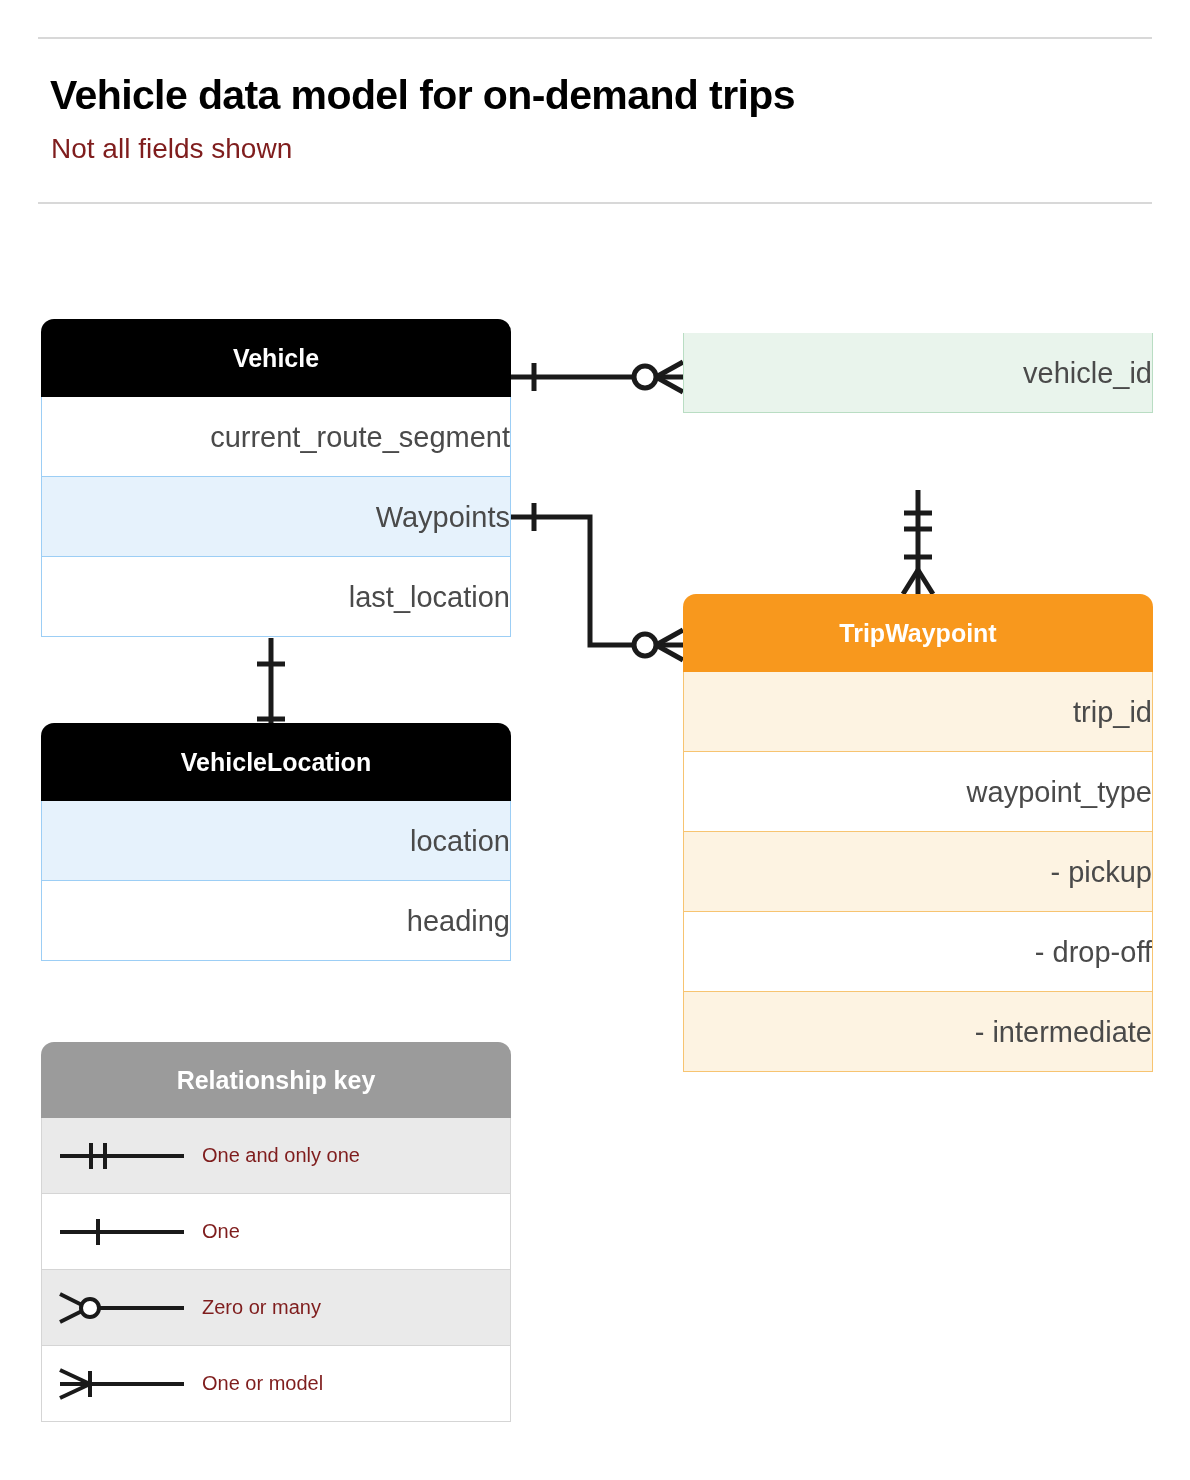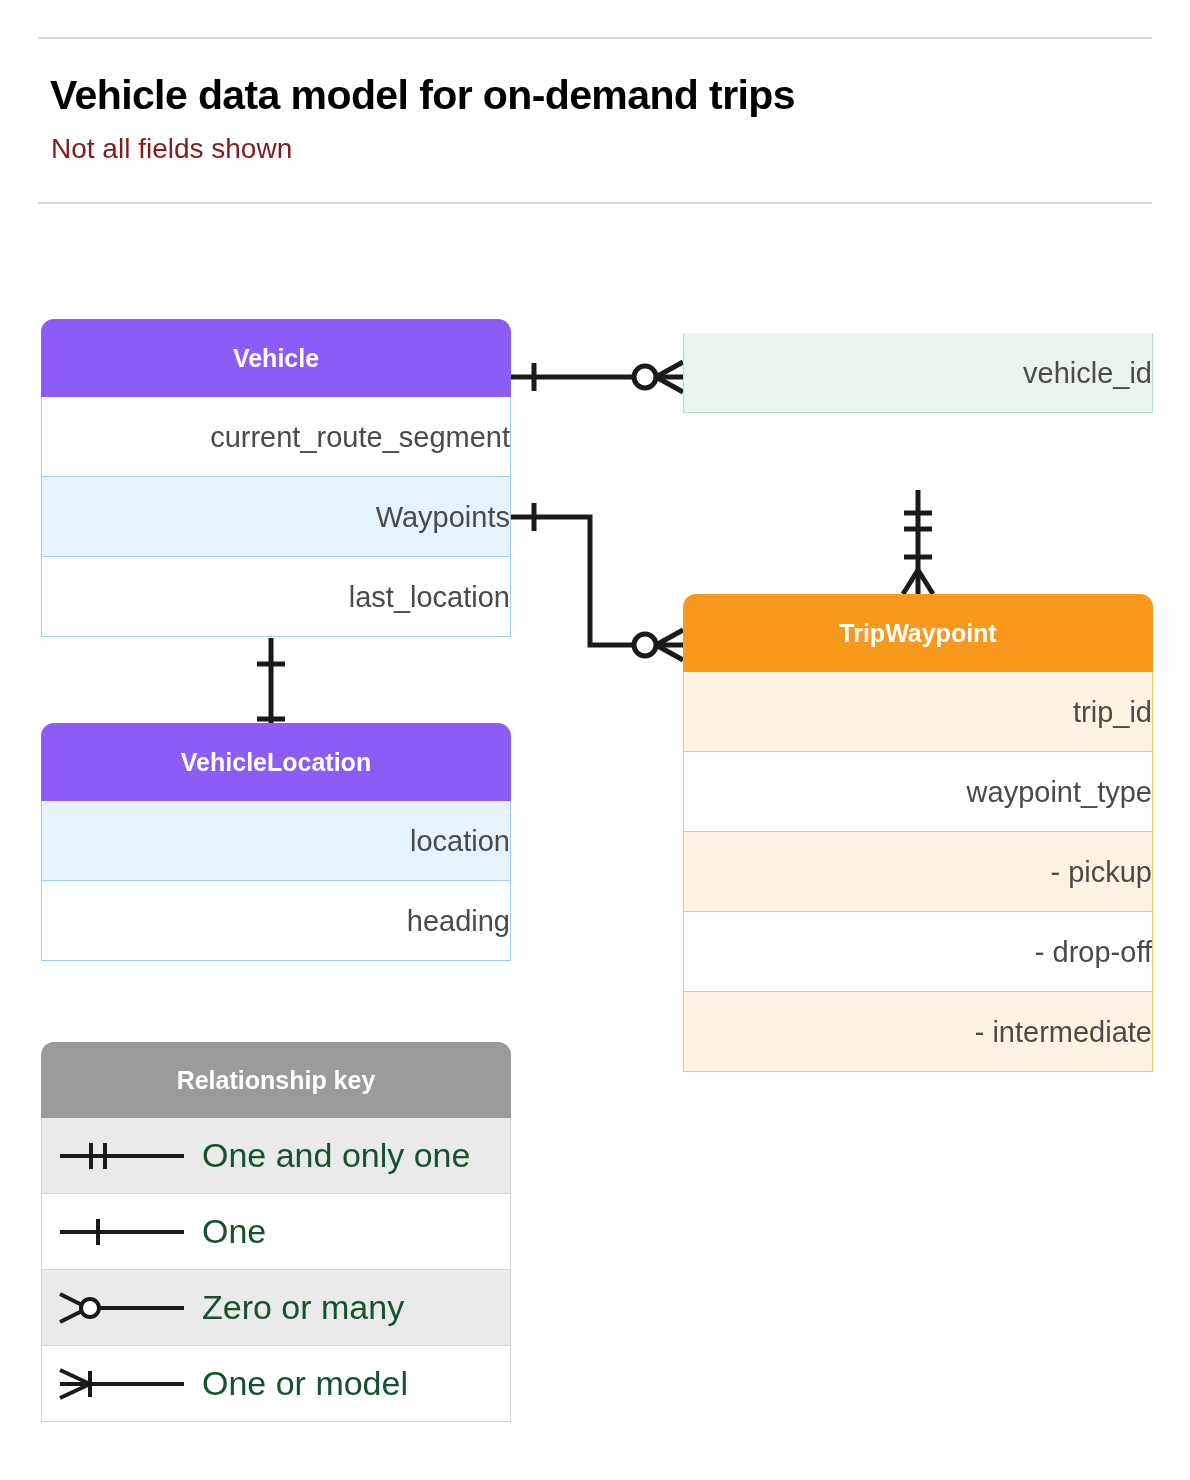--- a/index.html
+++ b/index.html
@@ -70,21 +70,21 @@
     padding-left: 22px;
     font-size: 29px;
     color: #4a4a4a;
     white-space: nowrap;
     overflow: hidden;
     text-align: right;
   }
   .entity-row.sub { padding-left: 46px; }
 
   
-  .theme-blue .entity-header { background: #8b5cf6; }
+  .theme-blue .entity-header { background: #000000; }
   .theme-blue .entity-row { border: 1px solid #9ccef5; border-top: none; background: #ffffff; }
   .theme-blue .entity-row.alt { background: #e6f2fc; }
 
   
   .theme-green .entity-header { background: #2a8746; }
   .theme-green .entity-row { border: 1px solid #b9ddc3; border-top: none; background: #ffffff; }
   .theme-green .entity-row.alt { background: #e9f4ec; }
 
   
   .theme-orange .entity-header { background: #f8981d; }
@@ -106,21 +106,21 @@
     box-sizing: border-box;
     height: 76px;
     display: flex;
     align-items: center;
     border: 1px solid #d5d5d5;
     border-top: none;
     background: #ffffff;
   }
   .legend-row.alt { background: #eaeaea; }
   .legend-sym { width: 160px; flex: none; display: flex; align-items: center; justify-content: center; }
-  .legend-label { font-size: 34px; color: #14532d; white-space: nowrap; }
+  .legend-label { font-size: 20px; color: #7f1d1d; white-space: nowrap; }
 
   
   #connectors {
     position: absolute;
     left: 0; top: 0;
     width: 1190px; height: 1480px;
     pointer-events: none;
   }
 </style>
 </head>

